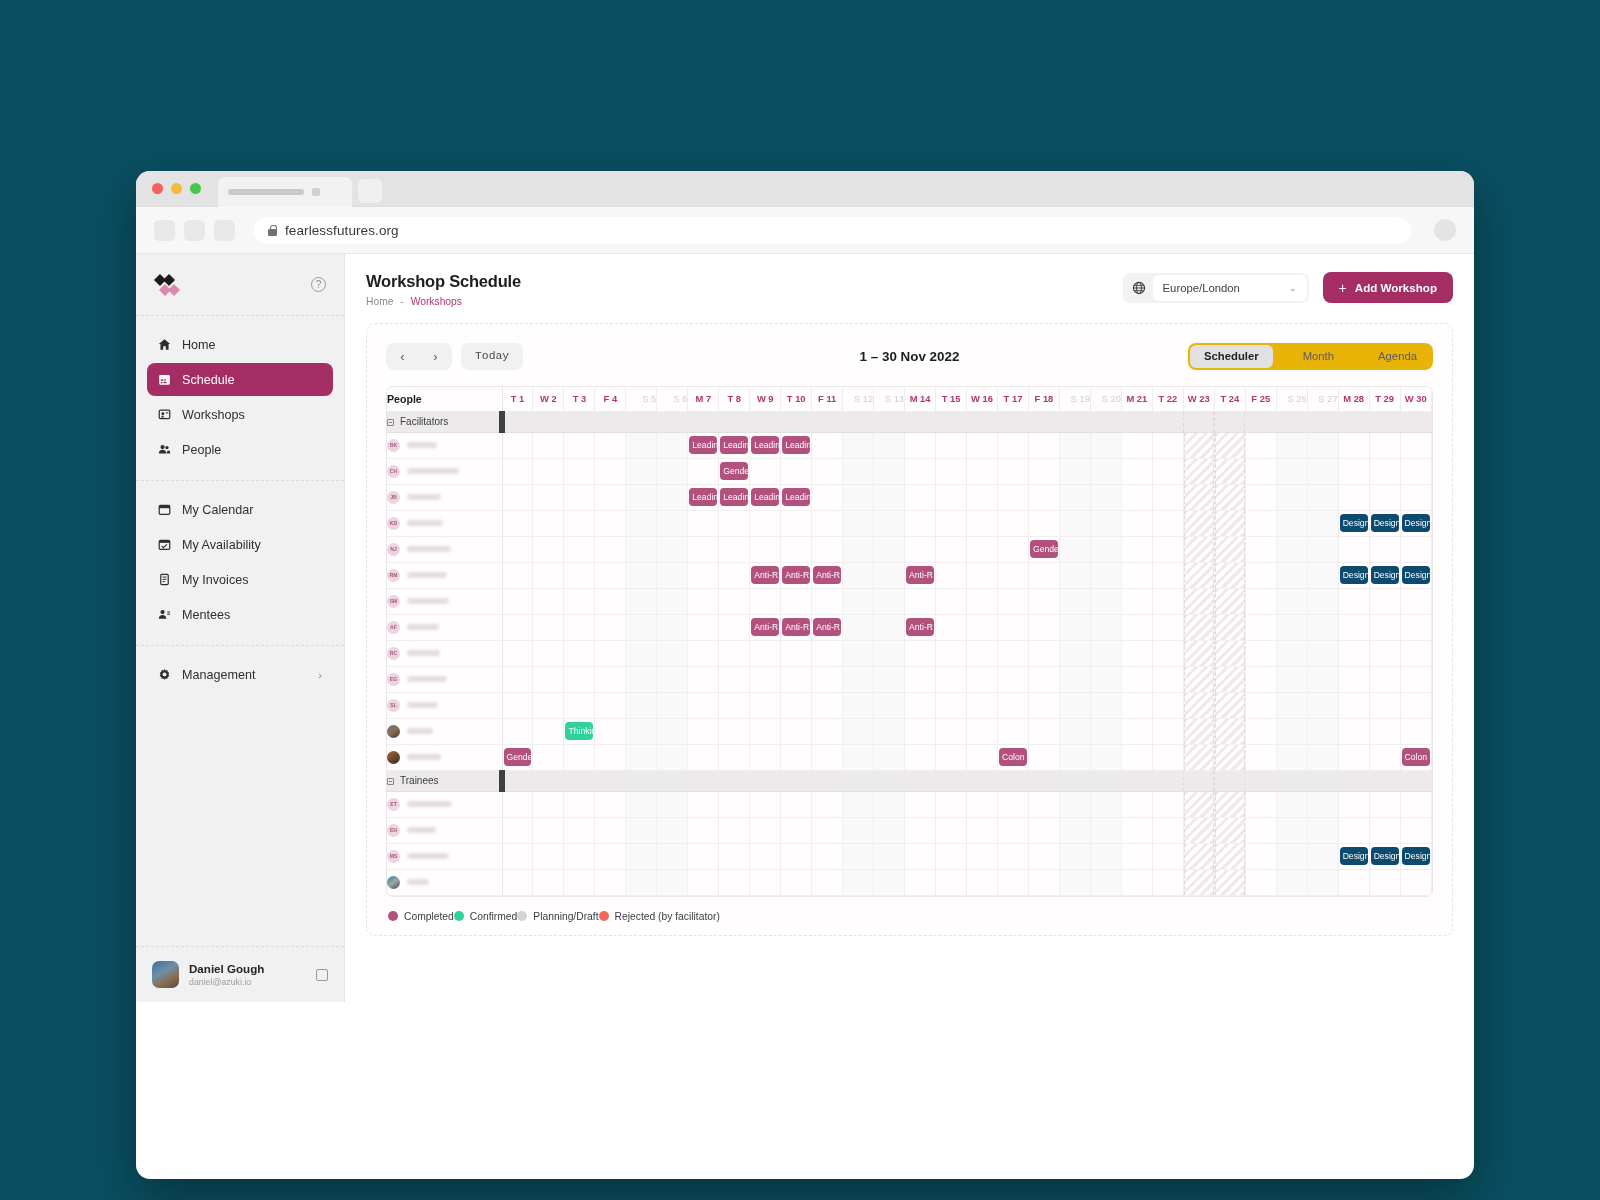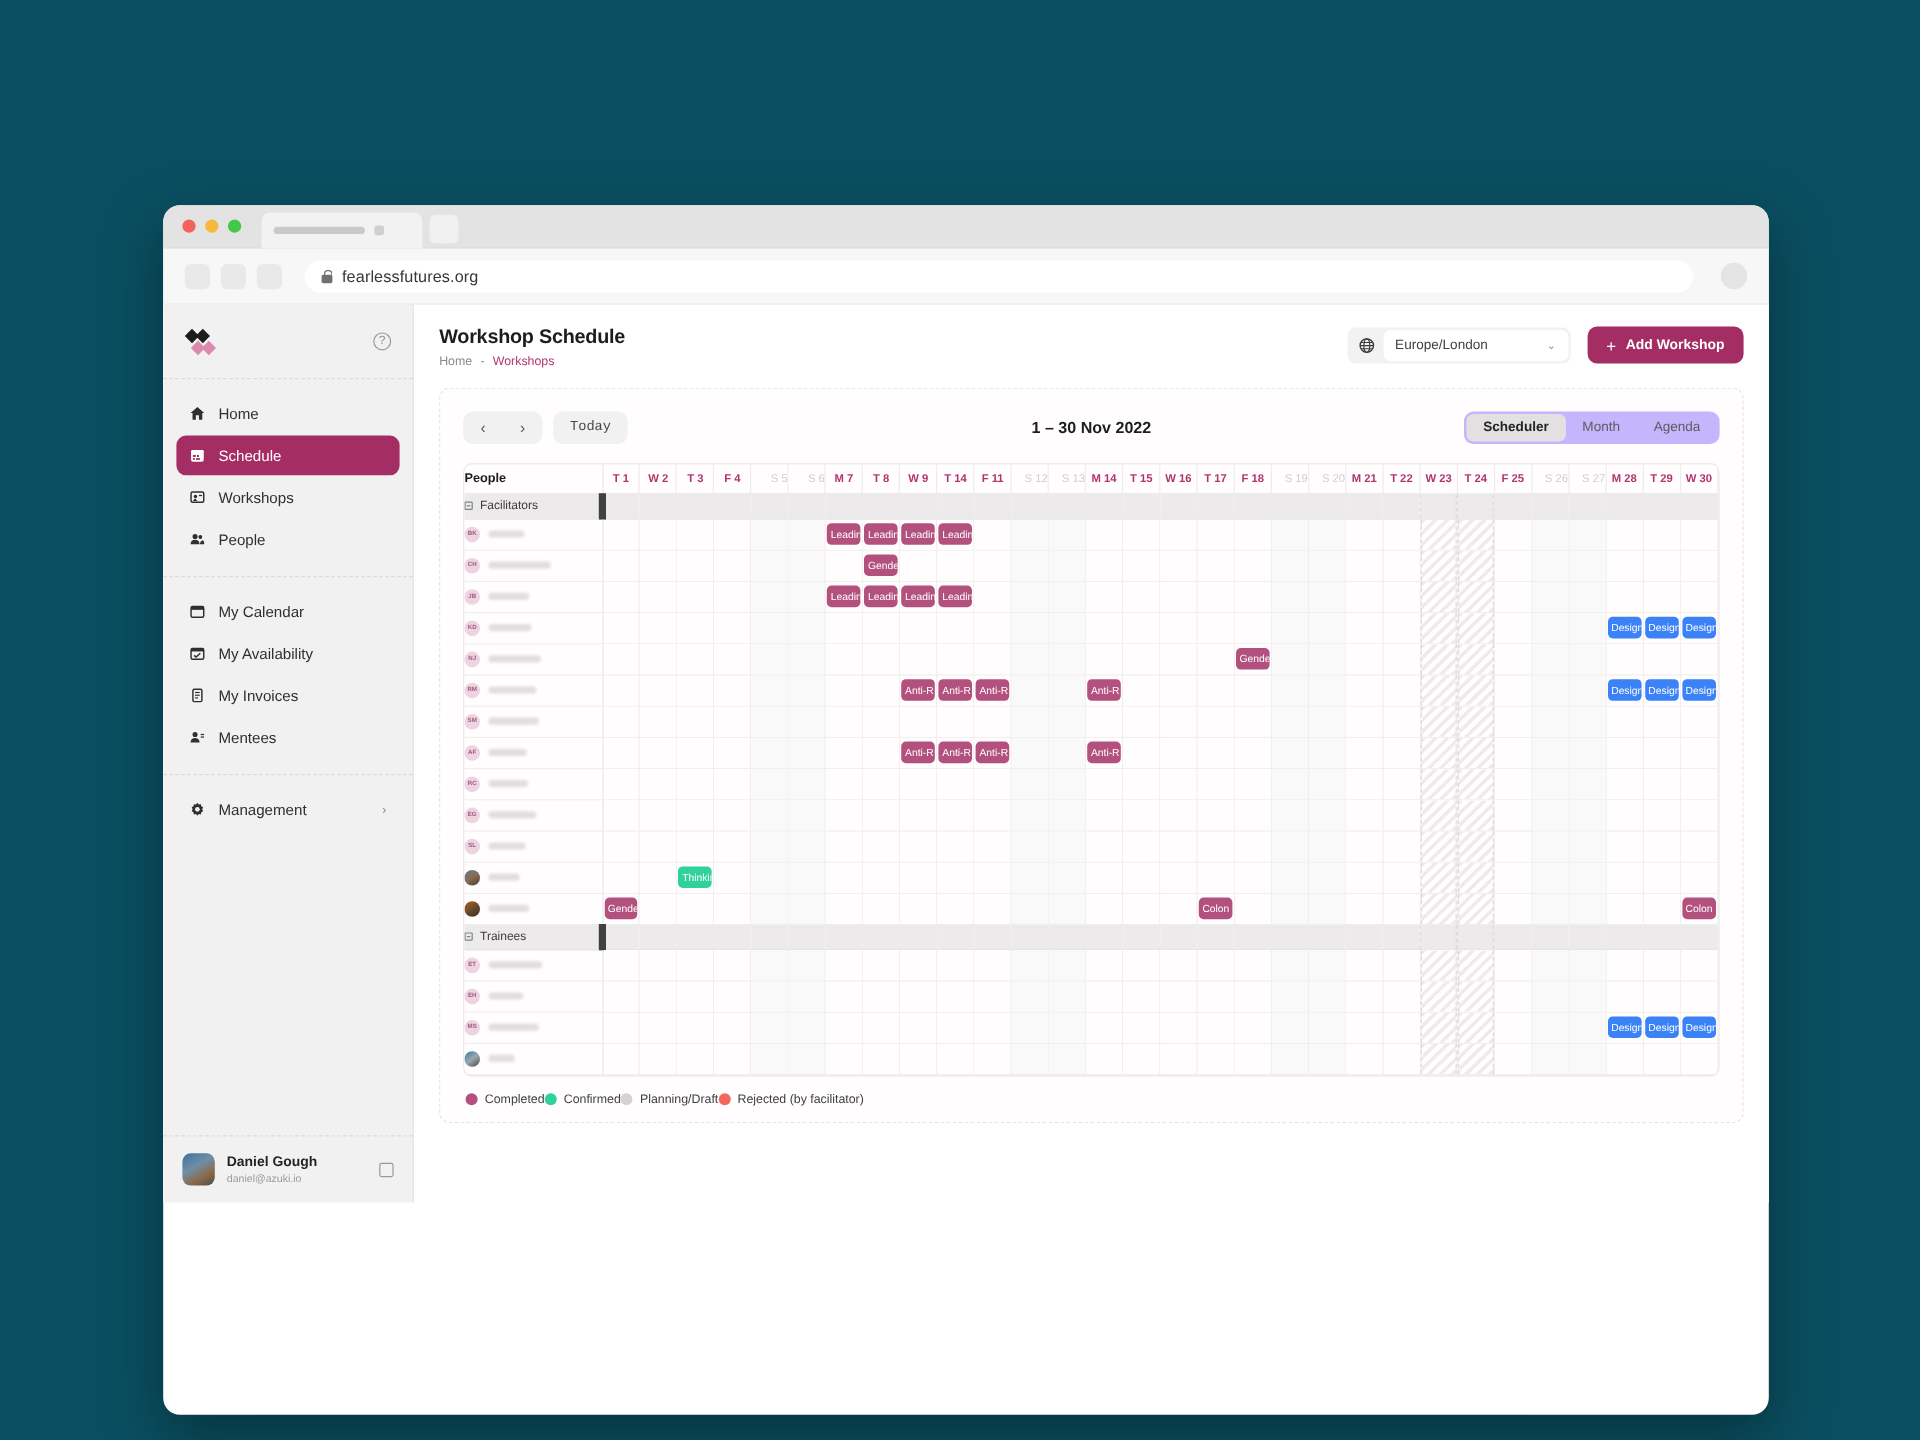--- a/index.html
+++ b/index.html
@@ -156,22 +156,22 @@
   .today-btn {
     margin-left: 9px; background: #f2f1f1; border-radius: 8px;
     height: 27px; padding: 0 14px; display: flex; align-items: center;
     font-size: 11.4px; color: #484849; cursor: pointer; font-family: Liberation Mono, monospace;
   }
   .range-title {
     position: absolute; left: 0; right: 0; text-align: center;
     font-size: 13.4px; font-weight: bold; color: #1d1d20; pointer-events: none;
   }
   .view-switch {
-    margin-left: auto; background: #c4b5fd; border-radius: 8px;
-    height: 27px; display: flex; align-items: center; padding: 2px; gap: 0;
+    margin-left: auto; background: #eab308; border-radius: 8px;
+    height: 27px; display: flex; align-items: center; padding: 2px; gap: 16px;
   }
   .view-opt {
     height: 23px; padding: 0 14px; display: flex; align-items: center;
     font-size: 11.3px; color: #5c5c5e; border-radius: 6px; cursor: pointer;
   }
   .view-opt.active { background: #e2e0e0; color: #232325; font-weight: bold; }
 
   
   .grid-wrap {
     margin-top: 15px; border: 1px solid #e8e6e6; border-radius: 7px;
@@ -241,21 +241,21 @@
   }
   
   .ev {
     position: absolute; left: 1px; right: 1px; top: 3px; height: 18px;
     border-radius: 4px; color: #fff; font-size: 8.6px;
     display: flex; align-items: center; padding-left: 3px;
     overflow: hidden; white-space: nowrap; z-index: 3; cursor: pointer;
   }
   .ev.completed { background: #b3517e; }
   .ev.confirmed { background: #2fd39a; }
-  .ev.draft     { background: #3b82f6; }
+  .ev.draft     { background: #0c4a6e; }
 
   
   .legend { display: flex; align-items: center; gap: 0; margin-top: 14px; padding-left: 2px; }
   .lg { display: flex; align-items: center; gap: 6px; font-size: 10.3px; color: #3d3d40; }
   .lg-dot { width: 10px; height: 10px; border-radius: 50%; }
 </style>
 </head>
 <body>
 
 <div class="window">
@@ -450,21 +450,21 @@
                 <th class="people-h">People</th>
               <th class="day">T 1</th>
                   <th class="day">W 2</th>
                   <th class="day">T 3</th>
                   <th class="day">F 4</th>
                   <th class="day weekend">S 5</th>
                   <th class="day weekend">S 6</th>
                   <th class="day">M 7</th>
                   <th class="day">T 8</th>
                   <th class="day">W 9</th>
-                  <th class="day">T 14</th>
+                  <th class="day">T 10</th>
                   <th class="day">F 11</th>
                   <th class="day weekend">S 12</th>
                   <th class="day weekend">S 13</th>
                   <th class="day">M 14</th>
                   <th class="day">T 15</th>
                   <th class="day">W 16</th>
                   <th class="day">T 17</th>
                   <th class="day">F 18</th>
                   <th class="day weekend">S 19</th>
                   <th class="day weekend">S 20</th>

